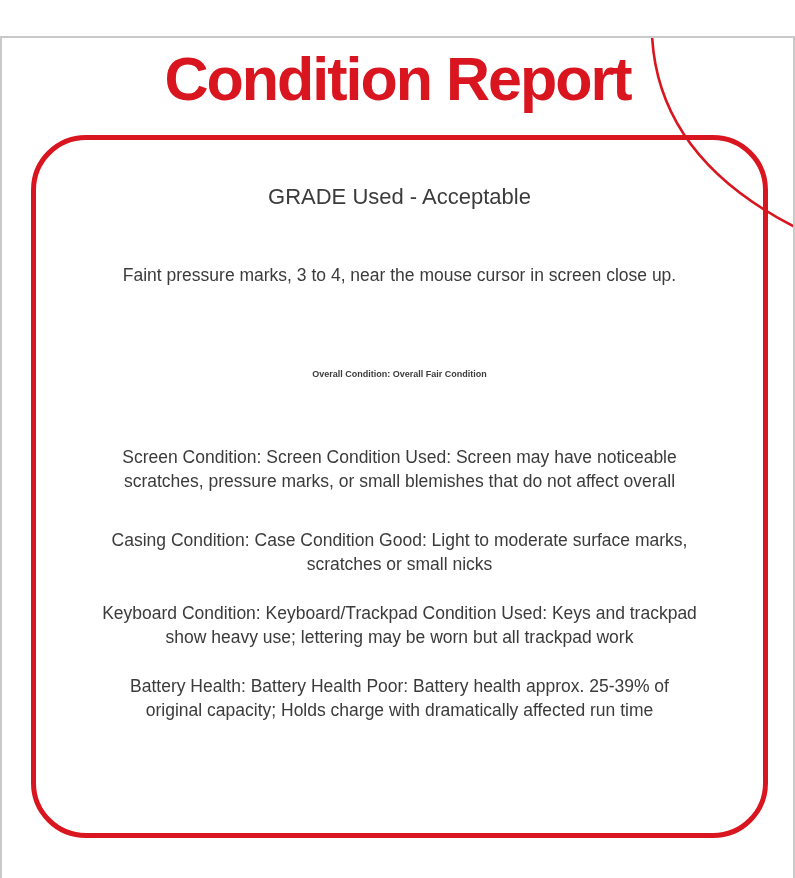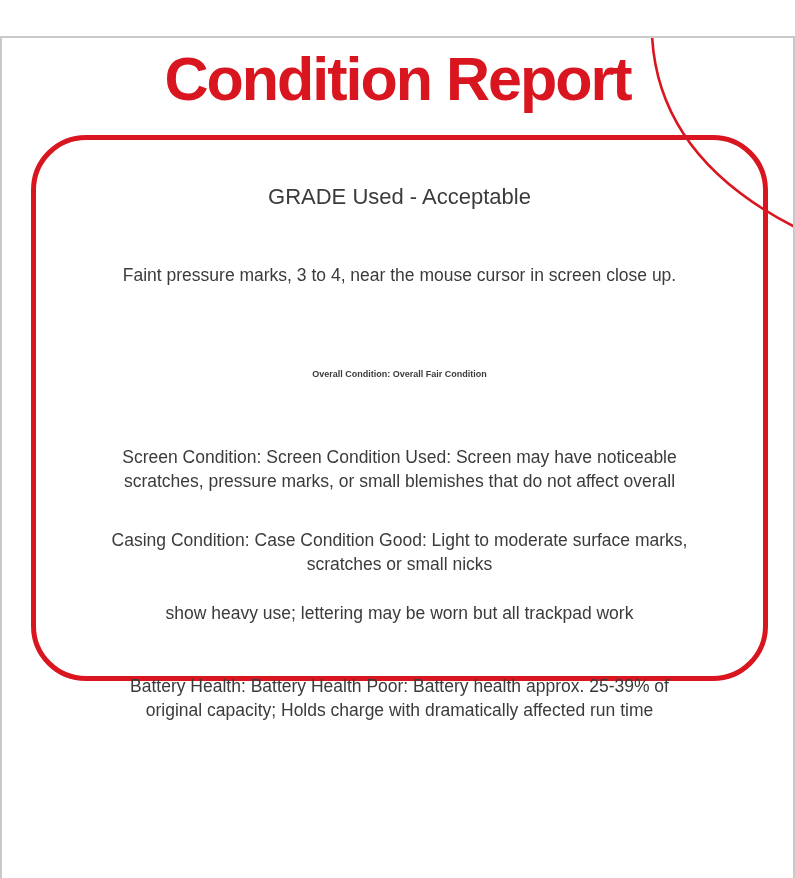--- a/index.html
+++ b/index.html
@@ -30,21 +30,21 @@
     color:var(--red);
   }
   .curve-svg{
     position:absolute;
     top:0;left:0;
     pointer-events:none;
   }
   .report-box{
     position:absolute;
     left:29px;top:97px;
-    width:737px;height:546px;
+    width:737px;height:703px;
     box-sizing:border-box;
     border:5px solid var(--red);
     border-radius:55px;
     background:transparent;
   }
   .report-box p{
     position:absolute;
     left:10px;right:10px;
     margin:0;
     text-align:center;
@@ -102,20 +102,21 @@
       <span class="line">Casing Condition: Case Condition Good: Light to moderate surface marks,</span>
       <span class="line">scratches or small nicks</span>
     </p>
 
     <p class="section sec-screen">
       <span class="line">Screen Condition: Screen Condition Used: Screen may have noticeable</span>
       <span class="line">scratches, pressure marks, or small blemishes that do not affect overall</span>
     </p>
 
     <p class="section sec-keyboard">
+      <span class="line">Keyboard Condition: Keyboard/Trackpad Condition Used: Keys and trackpad</span>
       <span class="line">show heavy use; lettering may be worn but all trackpad work</span>
     </p>
 
     <p class="section sec-battery">
       <span class="line">Battery Health: Battery Health Poor: Battery health approx. 25-39% of</span>
       <span class="line">original capacity; Holds charge with dramatically affected run time</span>
     </p>
 
   </div>
 </div>

